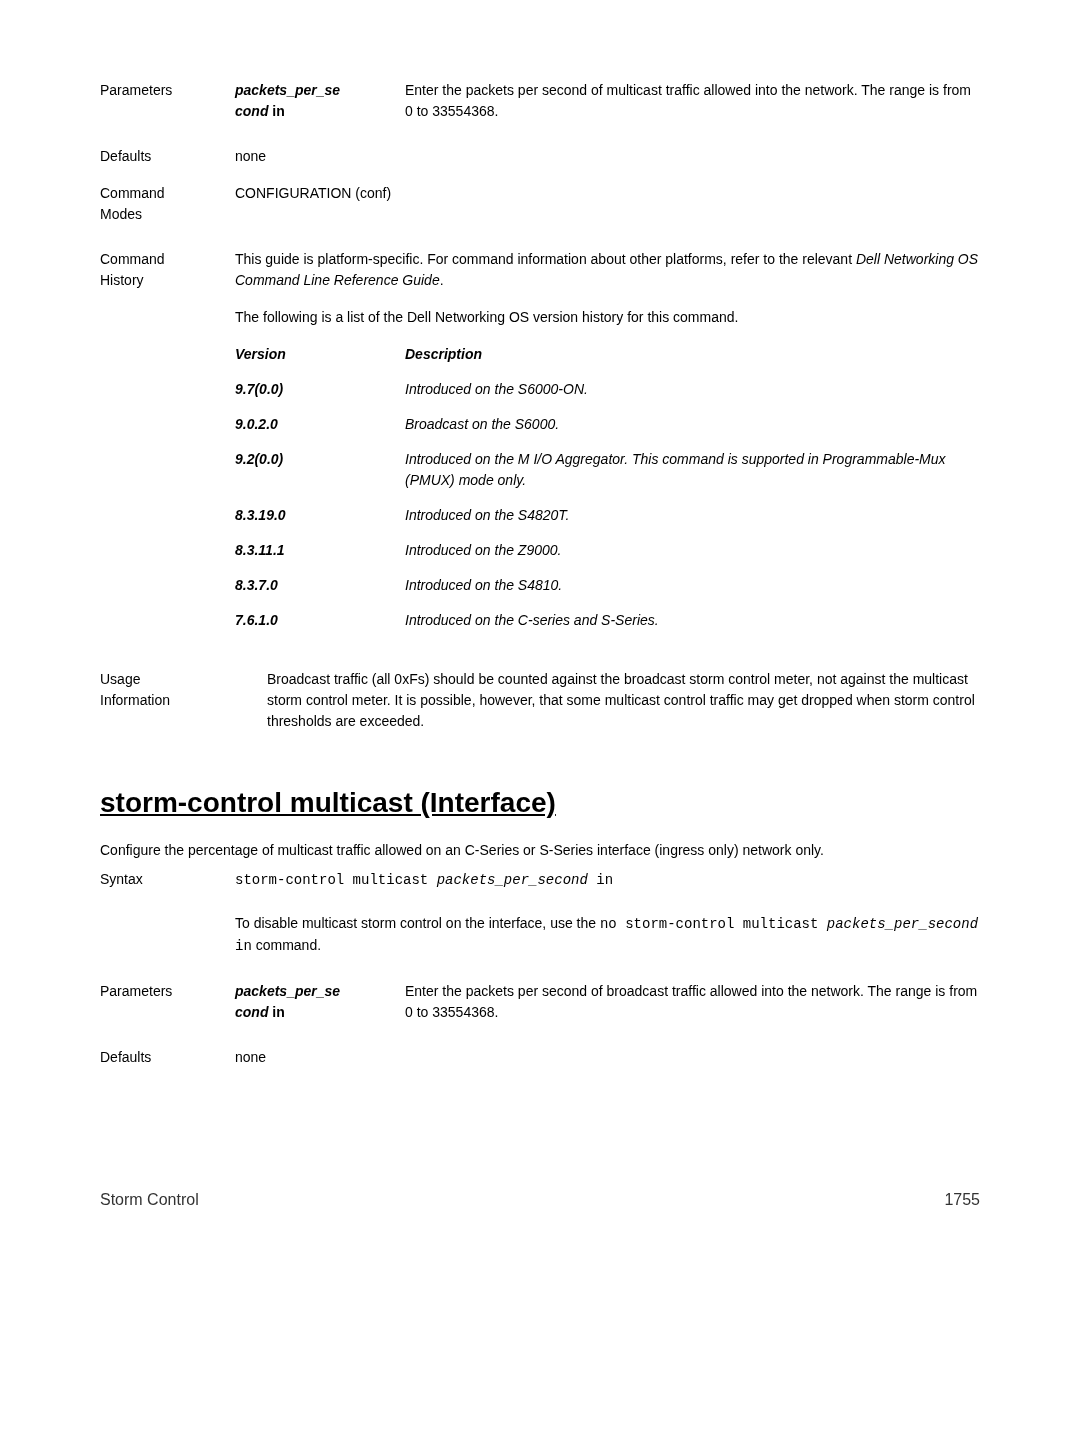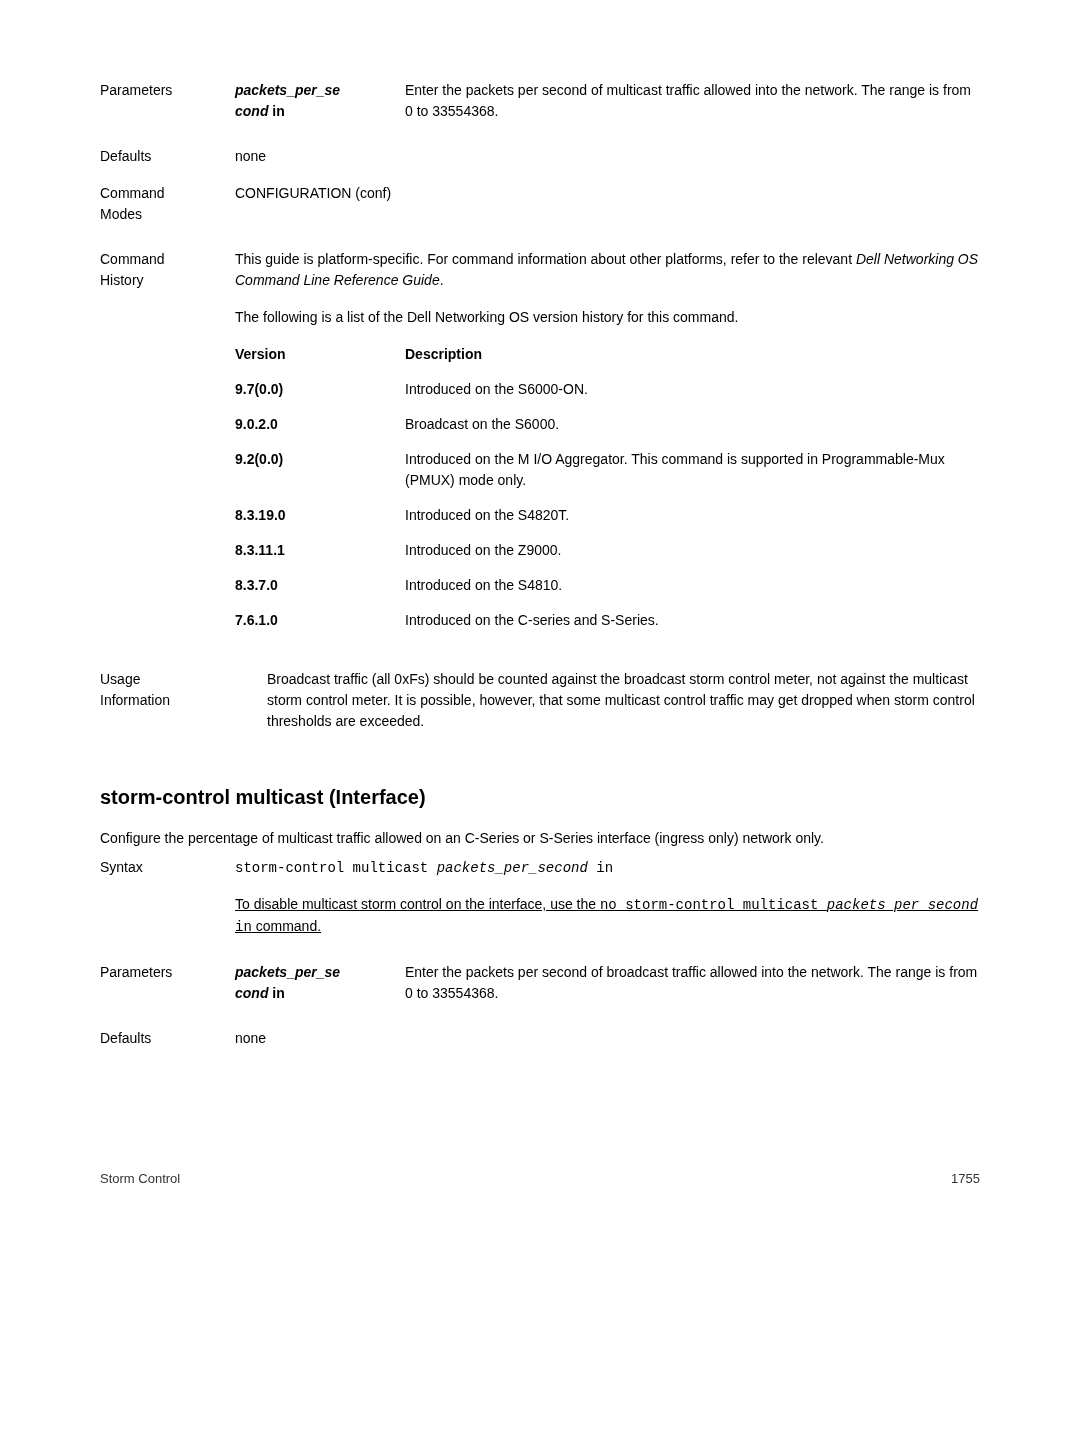--- a/index.html
+++ b/index.html
@@ -60,20 +60,21 @@
       margin-bottom: 16px;
     }
     .history-intro2 {
       margin-bottom: 16px;
     }
     .italic-ref {
       font-style: italic;
     }
     .version-table {
       width: 100%;
+      font-style: italic;
     }
     .version-row {
       display: flex;
       margin-bottom: 14px;
     }
     .version-col {
       font-weight: bold;
       width: 170px;
       flex-shrink: 0;
     }
@@ -82,51 +83,51 @@
     }
     .desc-header {
       font-weight: bold;
     }
     .usage-section {
       display: flex;
       margin-bottom: 50px;
       gap: 32px;
     }
     .section-heading {
-      font-size: 20px;
+      font-size: 28px;
       font-weight: bold;
       margin-bottom: 16px;
       margin-top: 28px;
+      text-decoration: underline;
     }
     .config-intro {
       margin-bottom: 8px;
     }
     .syntax-section {
       display: flex;
       margin-bottom: 24px;
     }
     .syntax-content {
       flex: 1;
     }
     .code-text {
       font-family: "Courier New", Courier, monospace;
     }
     .code-italic {
       font-family: "Courier New", Courier, monospace;
       font-style: italic;
     }
     .syntax-line2 {
-      margin-top: 15px;
-      text-decoration: underline;
+      margin-top: 22px;
     }
     .footer {
       display: flex;
       justify-content: space-between;
       margin-top: 120px;
-      font-size: 13px;
+      font-size: 16px;
       color: #333;
     }
   </style>
 </head>
 <body>
 
 <div class="params-section">
   <div class="section-label">Parameters</div>
   <div class="section-content">
     <div class="param-row">

